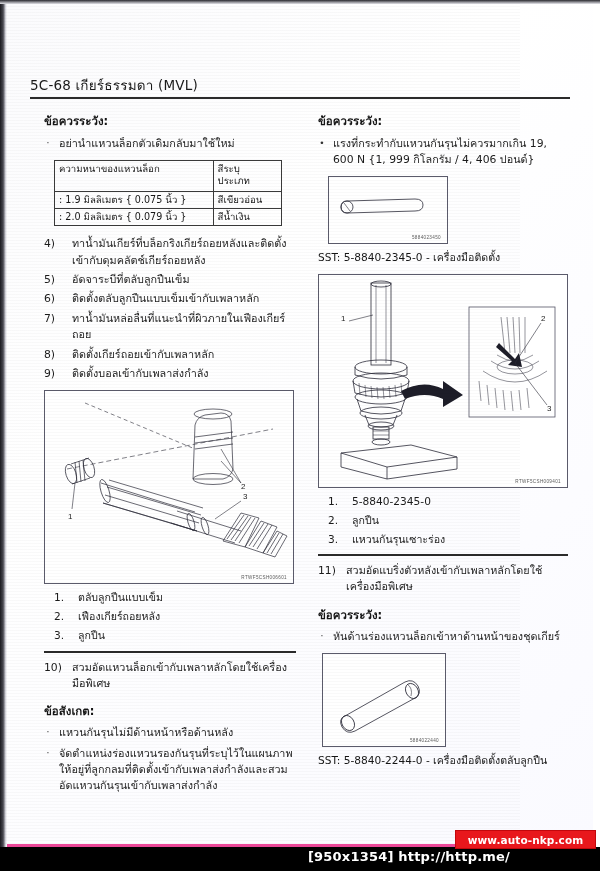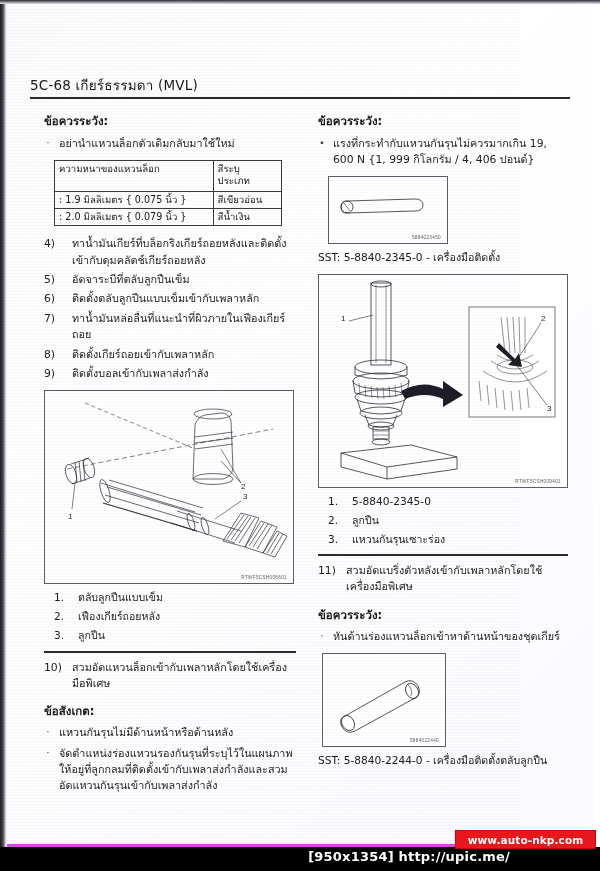--- a/index.html
+++ b/index.html
@@ -4,21 +4,21 @@
 <style>
   html,body{margin:0;padding:0;}
   body{
     width:600px;height:871px;
     background:#ffffff;
     font-family:"DejaVu Sans","Liberation Sans",sans-serif;
     overflow:hidden;position:relative;
   }
   .page{
     position:absolute;left:0;top:0;width:520px;height:871px;
-    background:#d946ef;
+    background:#ec4899;
   }
   
   .scan-lines{
     position:absolute;inset:0;pointer-events:none;
     background:repeating-linear-gradient(to bottom,
       rgba(0,0,0,0.022) 0px, rgba(0,0,0,0.022) 1px,
       rgba(255,255,255,0) 1px, rgba(255,255,255,0) 3px);
     z-index:40;
   }
   .edge-left{
@@ -435,18 +435,18 @@
       </svg>
       <div class="fig-code">5884022440</div>
     </div>
     <div class="sst-label">SST: 5-8840-2244-0 - เครื่องมือติดตั้งตลับลูกปืน</div>
   </div>
 
   <div class="banner">
     <span>www.auto-nkp.com</span>
   </div>
   <div class="footerbar"></div>
-  <div class="footer-txt">[950x1354] http://upic.me/</div>
+  <div class="footer-txt">[950x1354] http://http.me/</div>
 
   <div class="scan-lines"></div>
   <div class="edge-left"></div>
   <div class="edge-top"></div>
 </div>
 
 </body></html>

